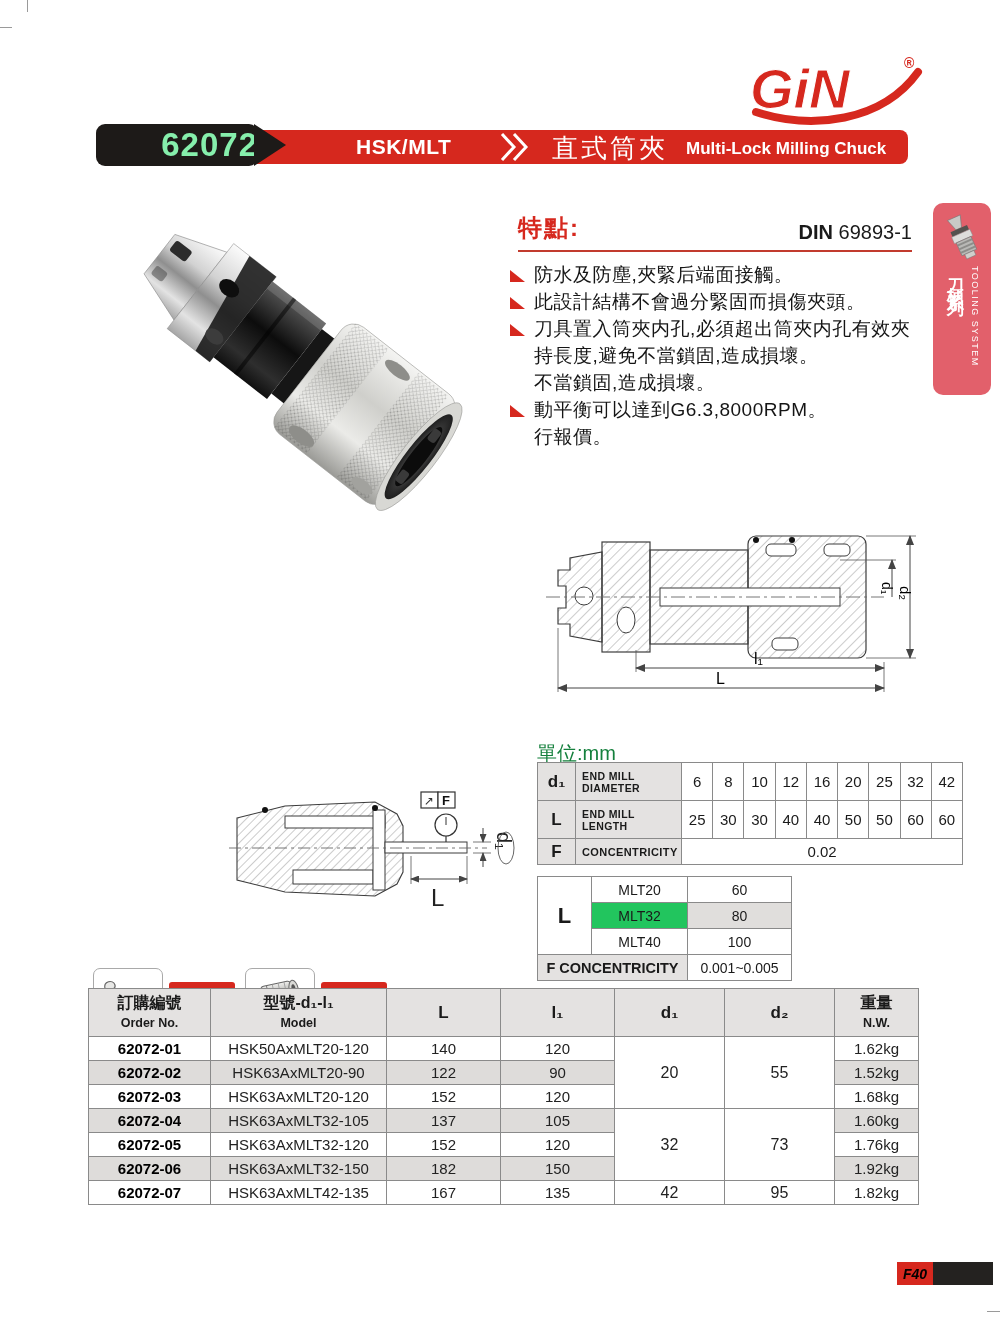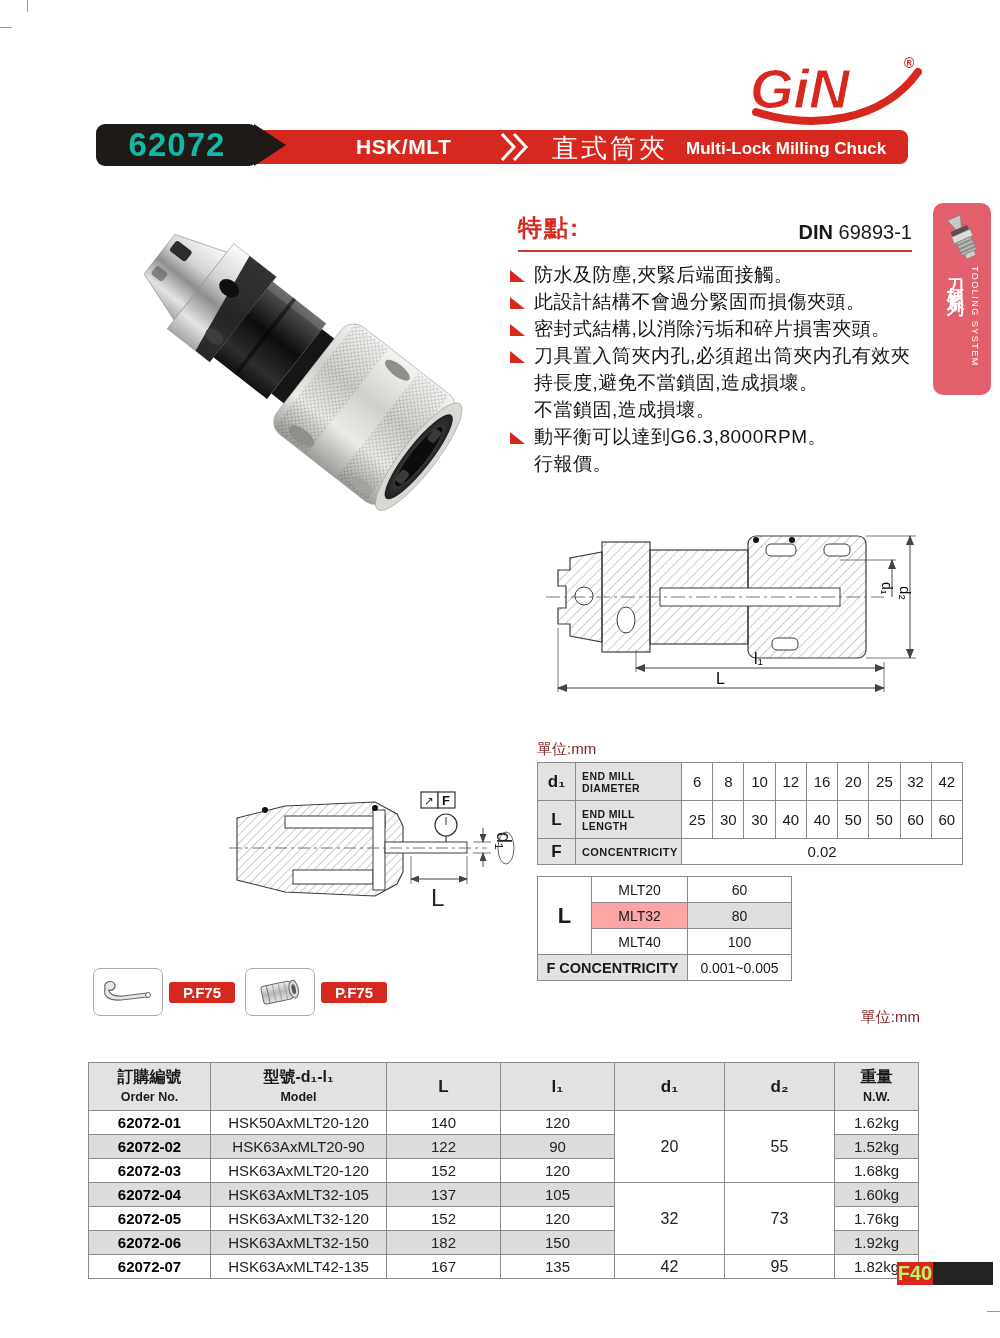--- a/index.html
+++ b/index.html
@@ -13,21 +13,21 @@
   .abs{position:absolute;}
 
   
   .crop{position:absolute; background:#9a9a9a;}
 
   
   .logo-wrap{left:742px; top:50px; width:190px; height:80px;}
 
   
   .code-box{left:96px; top:124px; width:162px; height:42px; background:var(--black);
-            border-radius:9px; color:#14b8a6; display:flex; align-items:center; justify-content:center;
+            border-radius:9px; color:#86efac; display:flex; align-items:center; justify-content:flex-end;
             font-size:33px; font-weight:800; letter-spacing:1px; z-index:3;}
   .code-arrow{left:254px; top:124px; width:32px; height:42px; background:var(--black);
               clip-path:polygon(0 0,100% 50%,0 100%); z-index:3;}
   .header-bar{left:250px; top:130px; width:658px; height:34px; background:var(--red);
               border-radius:4px 8px 8px 4px; z-index:2;}
   .series{position:absolute; left:58px; top:0; height:34px; display:flex; align-items:center;
           color:#fff; font-weight:bold; font-size:21px; letter-spacing:0.5px;margin-left:48px;}
   .chev{position:absolute; left:248px; top:3px;}
   .title-zh{position:absolute; left:302px; top:1px; color:#fff; font-size:26px; letter-spacing:3px;}
   .title-en{position:absolute; left:436px; top:9px; color:#fff; font-size:17px; font-weight:bold;}
@@ -50,21 +50,21 @@
   .feat-line{display:flex; align-items:flex-start; font-size:19px; line-height:27px;
              letter-spacing:0.5px; color:#151515;}
   .bullet{width:15px; height:12px; background:var(--red);
           clip-path:polygon(0 0,100% 100%,0 100%); margin:9px 9px 0 0; flex:none;}
   .nobullet{width:24px; flex:none;}
 
   
   table{border-collapse:collapse; table-layout:fixed;}
   td,th{border:1px solid var(--line); text-align:center; vertical-align:middle; font-weight:normal;}
 
-  .unit{font-size:15px; color:#7f1d1d;}
+  .unit{font-size:20px; color:#15803d;}
 
   .spec1{left:537px; top:762px; width:426px;}
   .spec1 table{width:426px;}
   .spec1 td{font-size:15px; background:#fff; height:38px;}
   .spec1 .key{background:var(--hdr); font-size:17px; font-weight:bold; width:38px;}
   .spec1 .nm{background:var(--hdr); font-size:10.5px; font-weight:bold; letter-spacing:0.4px;
              line-height:12px; width:106px; text-align:left; padding-left:6px;}
   .spec1 .nm.sm{font-size:11px;}
   .spec1 .frow td{height:26px;}
 
@@ -78,34 +78,34 @@
   
   .acc{left:93px; top:968px; display:flex; gap:10px;}
   .acc-col{display:flex; flex-direction:row; align-items:center; gap:6px;}
   .acc-box{width:70px; height:48px; border:1.5px solid #a9a9a9; border-radius:7px; background:#fff;
            display:flex; align-items:center; justify-content:center;}
   .pf-label{width:66px; height:21px; background:var(--red); border-radius:3px; color:#fff;
             font-weight:bold; font-size:15px; display:flex; align-items:center; justify-content:center;}
 
   
   .unit2{left:828px; top:1008px; width:92px; text-align:right;}
-  .order{left:88px; top:1062px; width:830px;}
+  .order{left:88px; top:988px; width:830px;}
   .order table{width:830px;}
   .order th{background:var(--hdr); height:48px; line-height:19px;}
   .order .hzh{font-size:16px; font-weight:bold;}
   .order .hen{font-size:12.5px; font-weight:bold;}
   .order .hdim{font-size:17px; font-weight:bold;}
   .order td{height:24px; font-size:15px; background:#fff; color:#222;}
   .order td.no{font-weight:bold; color:#000;}
   .order tr.shaded td{background:var(--shade);}
   .order td.merge{background:#fff !important; font-size:16px;}
 
   
-  .f40{left:897px; top:1262px; width:36px; height:23px; background:var(--red); color:#bef264;
-       display:flex; align-items:center; justify-content:center; font-weight:bold; font-size:20px;}
+  .f40{left:897px; top:1262px; width:36px; height:23px; background:var(--red); color:#000000;
+       display:flex; align-items:center; justify-content:center; font-weight:bold; font-size:14px;font-style:italic;}
   .fbar{left:933px; top:1262px; width:60px; height:23px; background:#242220;}
 
   svg text{font-family:"Liberation Sans","DejaVu Sans",sans-serif;}
 </style>
 </head>
 <body>
 
 <div class="page">
 
   <div class="crop" style="left:27px;top:0;width:1px;height:12px;"></div>
@@ -220,24 +220,20 @@
       <div class="feat-line">
           <span class="bullet"></span>
           <span>防水及防塵,夾緊后端面接觸。</span>
         </div>
       <div class="feat-line">
           <span class="bullet"></span>
           <span>此設計結構不會過分緊固而損傷夾頭。</span>
         </div>
       <div class="feat-line">
           <span class="bullet"></span>
-          <span>密封式結構,以消除污垢和碎片損害夾頭。</span>
-        </div>
-      <div class="feat-line">
-          <span class="bullet"></span>
           <span>刀具置入筒夾内孔,必須超出筒夾内孔有效夾</span>
         </div>
       <div class="feat-line">
           <span class="nobullet"></span>
           <span>持長度,避免不當鎖固,造成損壞。</span>
         </div>
       <div class="feat-line">
           <span class="nobullet"></span>
           <span>不當鎖固,造成損壞。</span>
         </div>
@@ -399,21 +395,21 @@
           <col style="width:96px">
           <col style="width:104px">
         </colgroup>
       <tbody>
           <tr>
         <td class="lkey" rowspan="3">L</td>
         <td class="mid">MLT20</td>
         <td>60</td>
       </tr>
       <tr>
-        <td class="mid" style="background:#fca5a5">MLT32</td>
+        <td class="mid" style="background:#22c55e">MLT32</td>
         <td style="background:#e0dedc">80</td>
       </tr>
       <tr>
         <td class="mid">MLT40</td>
         <td>100</td>
       </tr>
       <tr>
         <td colspan="2" class="flabel">F CONCENTRICITY</td>
         <td>0.001~0.005</td>
       </tr>

